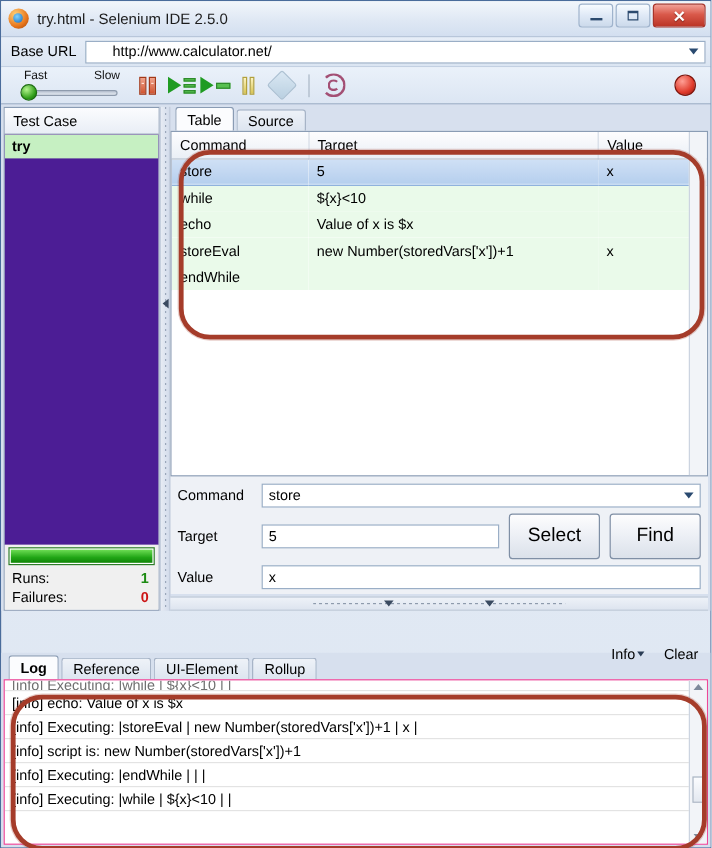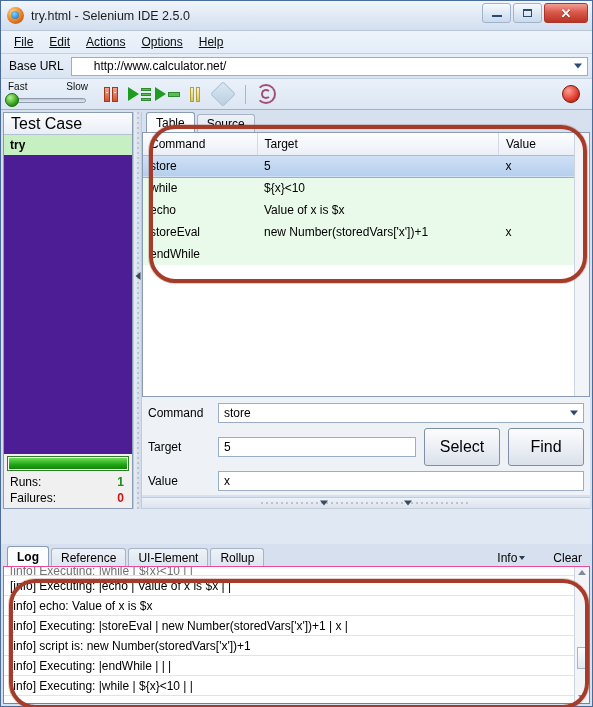--- a/index.html
+++ b/index.html
@@ -129,21 +129,21 @@
     border-right: 4px solid transparent;
     border-top: 5px solid #2a4a70;
     transform: translateY(-50%);
   }
 
   
   .toolbar {
     height: 30px;
     display: flex;
     align-items: center;
-    padding: 0 4px;
+    padding: 0 16px;
     background: linear-gradient(#eaf1fa, #dce6f3);
     border-bottom: 1px solid #9fb0c8;
     flex: none;
     position: relative;
   }
   .speed-slider { position: relative; width: 83px; height: 26px; margin-right: 10px; flex:none; }
   .speed-labels {
     position: absolute; top: 0; left: 3px; right: 0;
     display: flex; justify-content: space-between;
     font-size: 10px; color: #111;
@@ -260,21 +260,21 @@
     border: 1px solid #8a9cb4;
     box-sizing: border-box;
     flex: none;
   }
   .tc-header {
     height: 21px;
     background: linear-gradient(#fbfcfe, #e9eef6);
     border-bottom: 1px solid #b6c2d3;
     display: flex; align-items: center;
     padding-left: 7px;
-    font-size: 16px;
+    font-size: 12px;
     flex: none;
   }
   .tc-list { flex: 1; background: #4c1d95; overflow: hidden; }
   .tc-row {
     height: 20px;
     display: flex; align-items: center;
     padding-left: 6px;
     font-size: 12px;
     font-weight: bold;
     background: #c6f0c2;
@@ -490,22 +490,22 @@
   }
   .log-tabs-row {
     height: 22px;
     display: flex;
     align-items: flex-end;
     flex: none;
     padding-left: 4px;
     position: relative;
   }
   .log-tools {
-    position: absolute; right: 8px; bottom: 1px;
-    display: flex; align-items: center; gap: 28px;
+    position: absolute; right: 8px; bottom: 14px;
+    display: flex; align-items: center; gap: 16px;
     font-size: 12px;
   }
   .info-drop { display: flex; align-items: center; gap: 2px; }
   .info-caret {
     width: 0; height: 0;
     border-left: 3px solid transparent;
     border-right: 3px solid transparent;
     border-top: 4px solid #2a3c55;
   }
   .log-box {
@@ -567,27 +567,20 @@
       </div>
       <div class="win-btn">
         <div class="glyph-max"></div>
       </div>
       <div class="win-btn close">
         <span class="glyph-close">✕</span>
       </div>
     </div>
   </div>
 
-  <div class="menubar">
-    <div class="menu-item"><u>File</u></div>
-    <div class="menu-item"><u>Edit</u></div>
-    <div class="menu-item"><u>Actions</u></div>
-    <div class="menu-item"><u>Options</u></div>
-    <div class="menu-item"><u>Help</u></div>
-  </div>
 
   <div class="urlbar">
     <div class="urlbar-label">Base URL</div>
     <div class="url-combo">
       <span class="url-value">http://www.calculator.net/</span>
       <span class="combo-arrow"></span>
     </div>
   </div>
 
   <div class="toolbar">
@@ -777,21 +770,20 @@
         <div class="info-drop">
           <span>Info</span>
           <span class="info-caret"></span>
         </div>
         <div>Clear</div>
       </div>
     </div>
 
     <div class="log-box">
       <div class="log-line clipped">[info] Executing: |while | ${x}&lt;10 | |</div>
-      <div class="log-line">[info] Executing: |echo | Value of x is $x | |</div>
       <div class="log-line">[info] echo: Value of x is $x</div>
       <div class="log-line">[info] Executing: |storeEval | new Number(storedVars['x'])+1 | x |</div>
       <div class="log-line">[info] script is: new Number(storedVars['x'])+1</div>
       <div class="log-line">[info] Executing: |endWhile | | |</div>
       <div class="log-line">[info] Executing: |while | ${x}&lt;10 | |</div>
       <div class="log-vscroll">
         <div class="sb-arrow up"></div>
         <div class="sb-thumb"></div>
         <div class="sb-arrow down"></div>
       </div>

